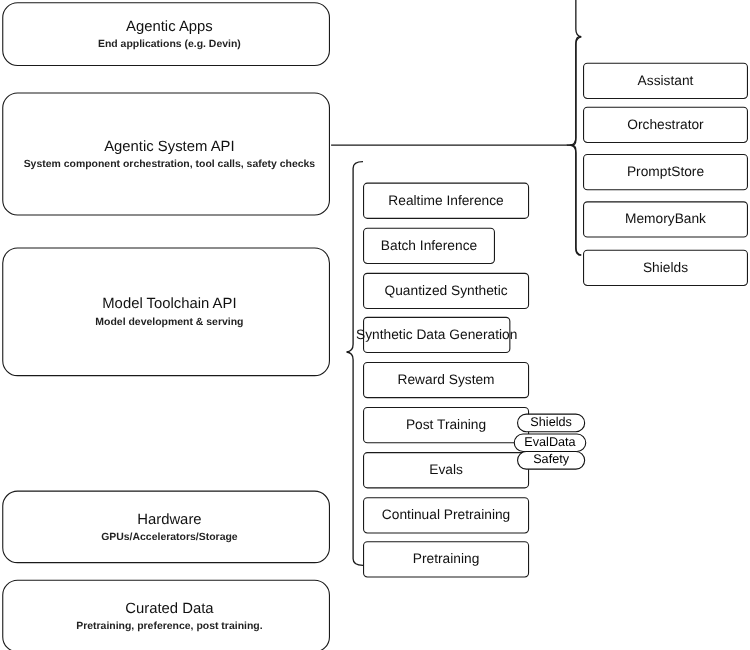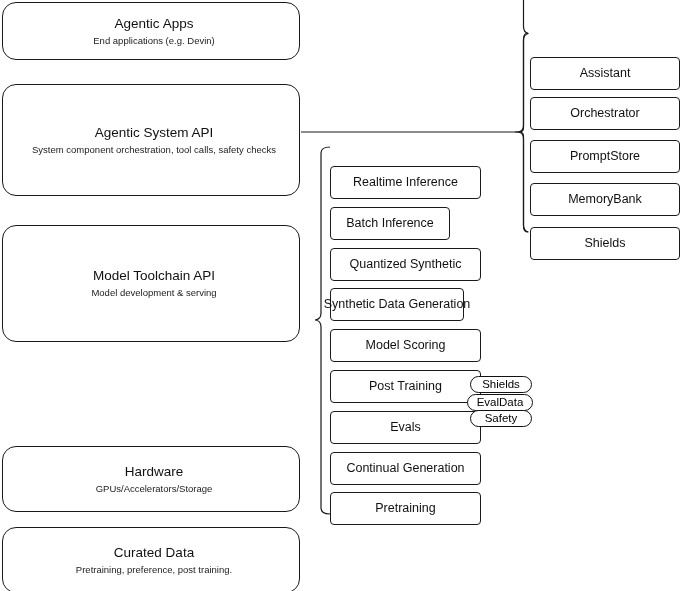--- a/index.html
+++ b/index.html
@@ -39,20 +39,21 @@
     line-height: 17px;
     color: #111111;
     white-space: nowrap;
   }
   .box .subtitle {
     font-size: 9.5px;
     line-height: 14px;
     color: #222222;
     margin-top: 2px;
     white-space: nowrap;
+    font-weight: bold;
   }
 
   
   .layer { border-radius: 14px; padding-left: 12px; }
 
   
   .cap {
     border-radius: 4px;
     border-width: 1.2px;
     margin-top: 23px;
@@ -168,33 +169,33 @@
 
   <div class="box cap" style="left:330px; top:225px; width:151px; height:33px;">
     <div class="title">Quantized Synthetic</div>
   </div>
 
   <div class="box cap" style="left:330px; top:265px; width:134px; height:33px;">
     <div class="title">Synthetic Data Generation</div>
   </div>
 
   <div class="box cap" style="left:330px; top:306px; width:151px; height:33px;">
-    <div class="title">Model Scoring</div>
+    <div class="title">Reward System</div>
   </div>
 
   <div class="box cap" style="left:330px; top:347px; width:151px; height:33px;">
     <div class="title">Post Training</div>
   </div>
 
   <div class="box cap" style="left:330px; top:388px; width:151px; height:33px;">
     <div class="title">Evals</div>
   </div>
 
   <div class="box cap" style="left:330px; top:429px; width:151px; height:33px;">
-    <div class="title">Continual Generation</div>
+    <div class="title">Continual Pretraining</div>
   </div>
 
   <div class="box cap" style="left:330px; top:469px; width:151px; height:33px;">
     <div class="title">Pretraining</div>
   </div>
 
   <div class="pill" style="left:470px; top:376px; width:62px; height:17px;">
     <span>Shields</span>
   </div>
 

